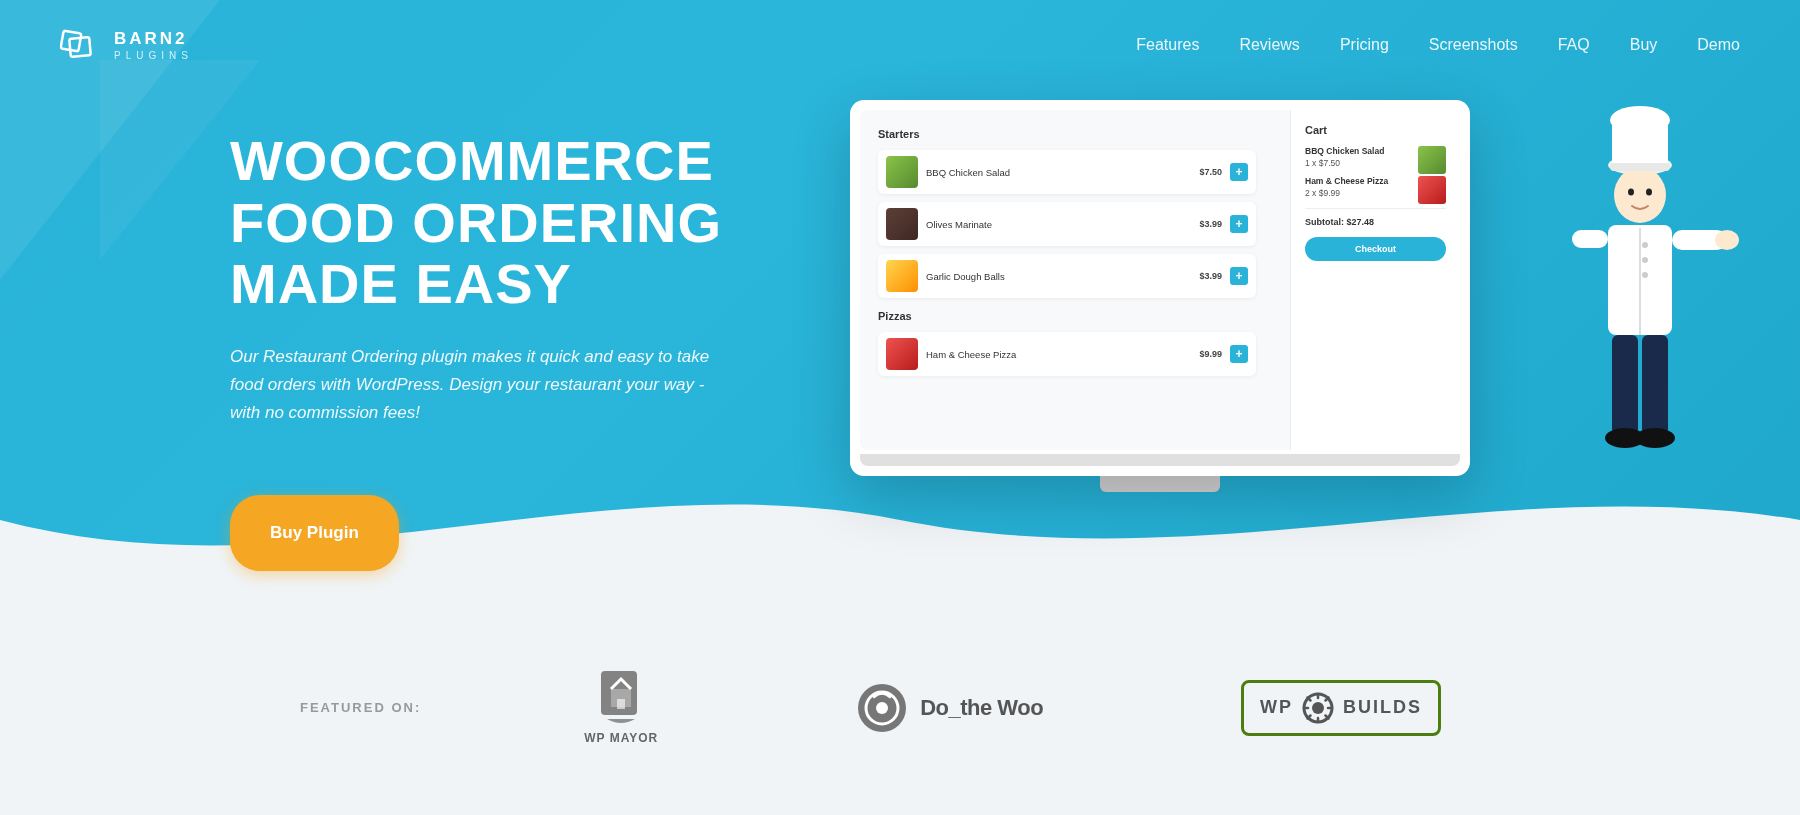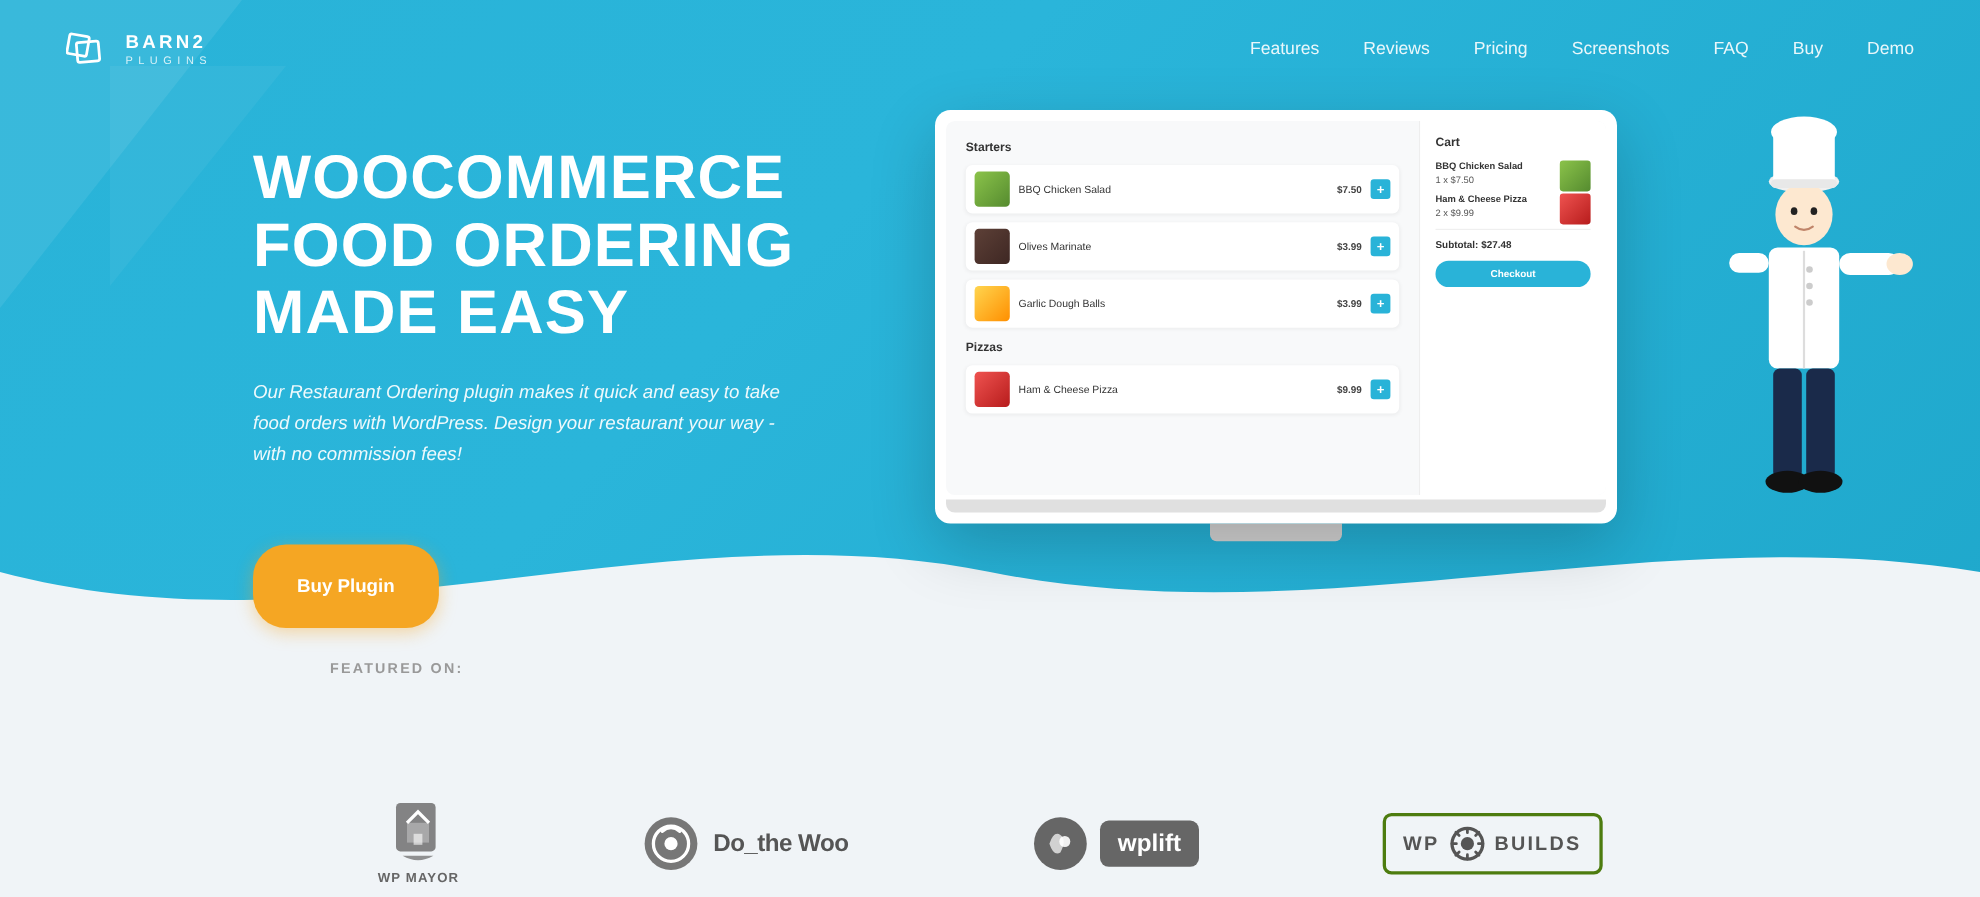--- a/index.html
+++ b/index.html
@@ -151,21 +151,21 @@
       padding: 10px;
       box-shadow: 0 20px 60px rgba(0,0,0,0.2);
       position: relative;
     }
     .laptop-screen {
       background: #f8f9fa;
       border-radius: 8px;
       overflow: hidden;
       height: 340px;
       display: flex;
-      gap: 0;
+      gap: 16px;
     }
     .screen-left {
       flex: 1;
       padding: 18px;
       overflow: hidden;
     }
     .screen-right {
       width: 170px;
       padding: 14px;
       background: white;
@@ -296,23 +296,23 @@
       width: 200px;
       z-index: 6;
     }
 
     
     .featured-section {
       width: 1800px;
       height: 215px;
       background: #f0f4f7;
       display: flex;
+      align-items: center;
       padding: 0 300px;
       gap: 104px;
-      flex-direction: column;
     }
     .featured-label {
       font-size: 13px;
       font-weight: 700;
       color: #999;
       letter-spacing: 2px;
       white-space: nowrap;
       flex-shrink: 0;
     }
     .featured-logos {
@@ -556,34 +556,20 @@
               <circle cx="26" cy="26" r="24" fill="#777"></circle>
               <circle cx="26" cy="26" r="16" fill="none" stroke="white" stroke-width="3"></circle>
               <circle cx="26" cy="26" r="6" fill="white"></circle>
               <path d="M18 15 Q26 8 34 15" fill="none" stroke="white" stroke-width="2.5" stroke-linecap="round"></path>
             </svg>
             <span class="do-woo-label">Do_the Woo</span>
           </div>
         </div>
       </div>
 
-      <div class="featured-logo">
-        <div class="featured-logo-img">
-          <div class="wplift-wrap">
-            <svg width="52" height="52" viewBox="0 0 52 52">
-              <circle cx="26" cy="26" r="24" fill="#666"></circle>
-              <path d="M16 26 Q20 14 26 18 Q32 22 26 34 Q20 38 16 26" fill="white" opacity="0.7"></path>
-              <circle cx="30" cy="24" r="5" fill="white" opacity="0.9"></circle>
-            </svg>
-            <div class="wplift-badge">
-              <span>wplift</span>
-            </div>
-          </div>
-        </div>
-      </div>
 
       <div class="featured-logo">
         <div class="featured-logo-img">
           <div class="wpbuilds-wrap">
             <span class="wpbuilds-text">WP</span>
             <svg width="34" height="34" viewBox="0 0 34 34">
               <circle cx="17" cy="17" r="14" fill="none" stroke="#555" stroke-width="3"></circle>
               <circle cx="17" cy="17" r="6" fill="#555"></circle>
               <path d="M17 3 L17 7 M17 27 L17 31 M3 17 L7 17 M27 17 L31 17 M6.5 6.5 L9.5 9.5 M24.5 24.5 L27.5 27.5 M27.5 6.5 L24.5 9.5 M9.5 24.5 L6.5 27.5" stroke="#555" stroke-width="2.5" stroke-linecap="round"></path>
             </svg>

